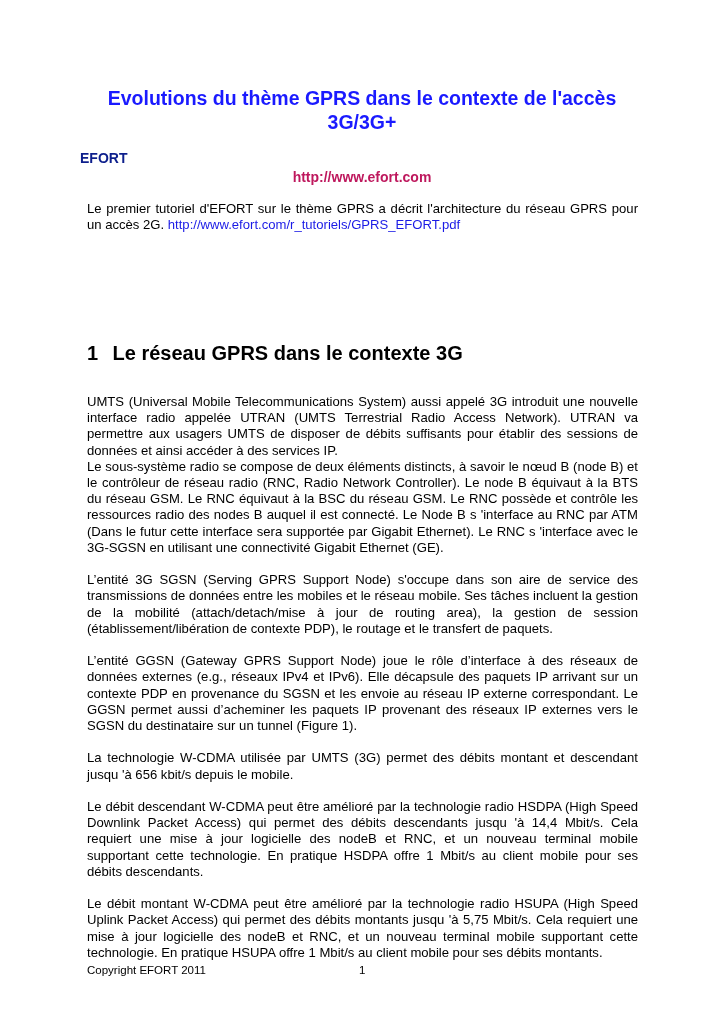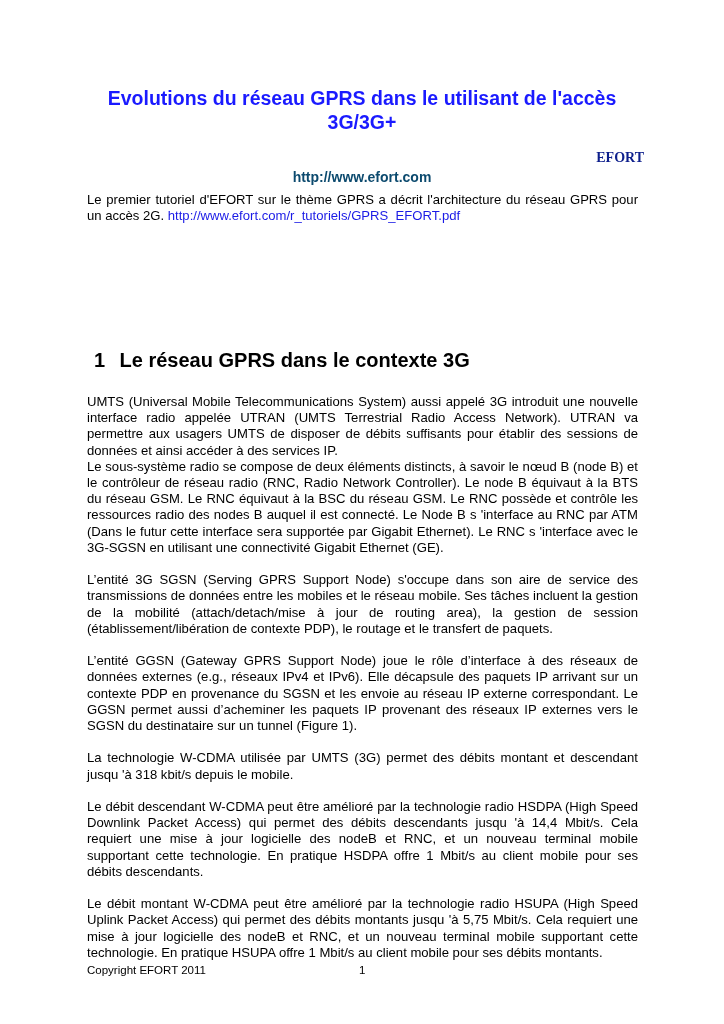--- a/index.html
+++ b/index.html
@@ -1,63 +1,63 @@
 <!DOCTYPE html>
 <html><head>
 <meta charset="utf-8">
 <style>
   html, body { margin:0; padding:0; background:#ffffff; }
   body { width:724px; height:1024px; position:relative; overflow:hidden;
          font-family:"Liberation Sans", sans-serif; color:#000; }
   .page { position:absolute; left:0; top:0; width:724px; height:1024px; }
   .title { position:absolute; left:80px; width:564px; top:86px; text-align:center;
            color:#1a1aff; font-weight:bold; font-size:19.5px; line-height:24px; margin:0; }
-  .author { position:absolute; left:80px; width:564px; top:149px; text-align:right;
-            color:#0d1f8c; font-weight:bold; font-size:14px; line-height:18px;font-family:Liberation Serif, serif; }
+  .author { position:absolute; left:80px; width:564px; top:149px; text-align:left;
+            color:#0d1f8c; font-weight:bold; font-size:14px; line-height:18px; }
   .site { position:absolute; left:80px; width:564px; top:168px; text-align:center;
-          color:#0c4a6e; font-weight:bold; font-size:14px; line-height:18px; }
+          color:#be185d; font-weight:bold; font-size:14px; line-height:18px; }
   .body { position:absolute; left:87px; width:551px; font-size:13.1px; line-height:16.2px;
           text-align:justify; }
   .body p { margin:0; }
   .link { color:#1a1ae6; text-decoration:none; }
-  .h1 { position:absolute; left:87px; top:340px; font-size:20px; font-weight:bold; margin:7px; line-height:26px; }
+  .h1 { position:absolute; left:87px; top:340px; font-size:20px; font-weight:bold; margin:0; line-height:26px; }
   .h1 .num { display:inline-block; width:20px; }
   .gap { height:16.2px; }
   .footer { position:absolute; top:964px; left:87px; font-size:11.5px; }
   .pagenum { position:absolute; top:964px; left:359px; font-size:11.5px; }
 </style>
 </head>
 <body>
 
 <div class="page">
   <h1 class="title">
-    <span>Evolutions du réseau GPRS dans le utilisant de l'accès</span><br>
+    <span>Evolutions du thème GPRS dans le contexte de l'accès</span><br>
     <span>3G/3G+</span>
   </h1>
   <div class="author">EFORT</div>
   <div class="site">http://www.efort.com</div>
 
-  <div class="body" style="top:192px;">
+  <div class="body" style="top:201px;">
     <p><span>Le premier tutoriel d'EFORT sur le thème GPRS a décrit l'architecture du réseau GPRS pour un accès 2G. </span><a class="link">http://www.efort.com/r_tutoriels/GPRS_EFORT.pdf</a></p>
   </div>
 
   <h2 class="h1">
     <span class="num">1</span>
     <span>Le réseau GPRS dans le contexte 3G</span>
   </h2>
 
   <div class="body" style="top:394px;">
     <p>UMTS (Universal Mobile Telecommunications System) aussi appelé 3G introduit une nouvelle interface radio appelée UTRAN (UMTS Terrestrial Radio Access Network). UTRAN va permettre aux usagers UMTS de disposer de débits suffisants pour établir des sessions de données et ainsi accéder à des services IP.</p>
     <p>Le sous-système radio se compose de deux éléments distincts, à savoir le nœud B (node B) et le contrôleur de réseau radio (RNC, Radio Network Controller). Le node B équivaut à la BTS du réseau GSM. Le RNC équivaut à la BSC du réseau GSM. Le RNC possède et contrôle les ressources radio des nodes B auquel il est connecté.  Le Node B s 'interface au RNC par ATM (Dans le futur cette interface sera supportée par Gigabit Ethernet). Le RNC s 'interface avec le 3G-SGSN en utilisant une connectivité Gigabit Ethernet (GE).</p>
     <div class="gap"></div>
     <p>L’entité 3G SGSN (Serving GPRS Support Node) s'occupe dans son aire de service des transmissions de données entre les mobiles et le réseau mobile. Ses tâches incluent la gestion de la mobilité (attach/detach/mise à jour de routing area), la gestion de session (établissement/libération de contexte PDP), le routage et le transfert de paquets.</p>
     <div class="gap"></div>
     <p>L’entité GGSN (Gateway GPRS Support Node) joue le rôle d’interface à des réseaux de données externes (e.g., réseaux IPv4 et IPv6). Elle décapsule des paquets IP arrivant sur un contexte PDP en provenance du SGSN et les envoie au réseau IP externe correspondant. Le GGSN permet aussi d’acheminer les paquets IP provenant des réseaux IP externes vers le SGSN du destinataire sur un tunnel (Figure 1).</p>
     <div class="gap"></div>
-    <p>La technologie W-CDMA utilisée par UMTS (3G) permet des débits montant et descendant jusqu 'à 318 kbit/s depuis le mobile.</p>
+    <p>La technologie W-CDMA utilisée par UMTS (3G) permet des débits montant et descendant jusqu 'à 656 kbit/s depuis le mobile.</p>
     <div class="gap"></div>
     <p>Le débit descendant W-CDMA peut être amélioré par la technologie radio HSDPA (High Speed Downlink Packet Access) qui permet des débits descendants jusqu 'à 14,4 Mbit/s. Cela requiert une mise à jour logicielle des nodeB et RNC, et un nouveau terminal mobile supportant cette technologie. En pratique HSDPA offre 1 Mbit/s au client mobile pour ses débits descendants.</p>
     <div class="gap"></div>
     <p>Le débit montant W-CDMA peut être amélioré par la technologie radio HSUPA (High Speed Uplink Packet Access) qui permet des débits montants jusqu 'à 5,75 Mbit/s. Cela requiert une mise à jour logicielle des nodeB et RNC, et un nouveau terminal mobile supportant cette technologie. En pratique HSUPA offre 1 Mbit/s au client mobile pour ses débits montants.</p>
   </div>
 
   <div class="footer">Copyright EFORT 2011</div>
   <div class="pagenum">1</div>
 </div>
 

